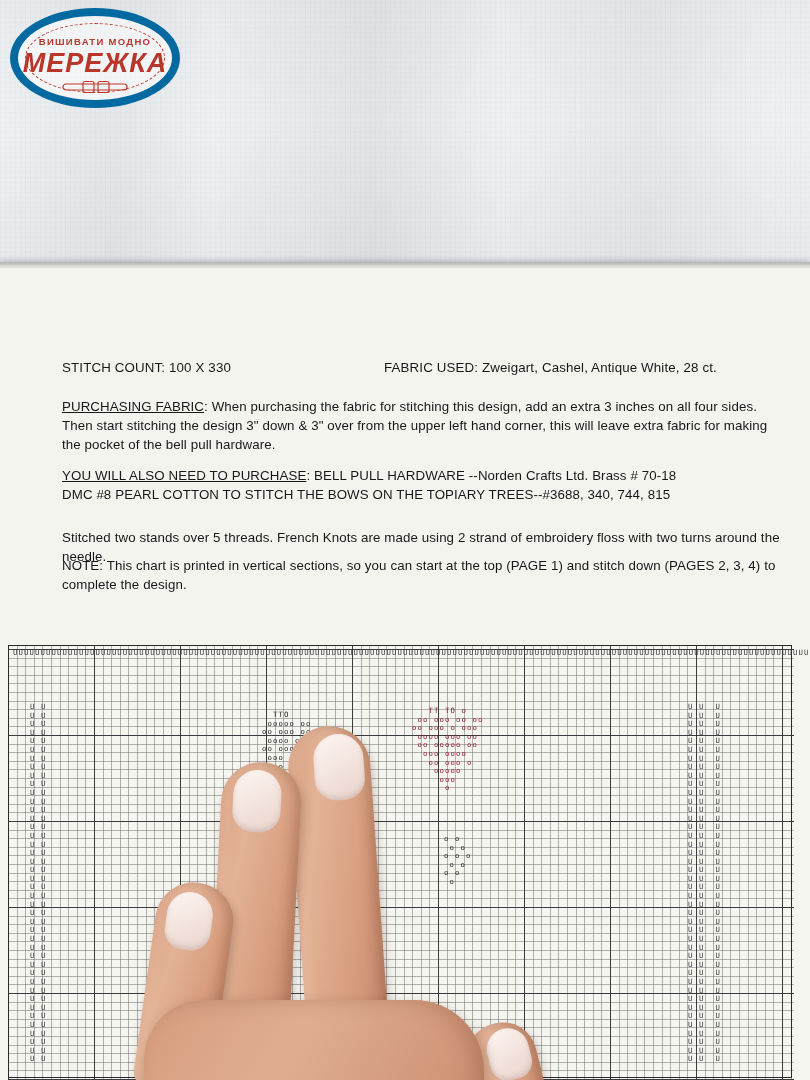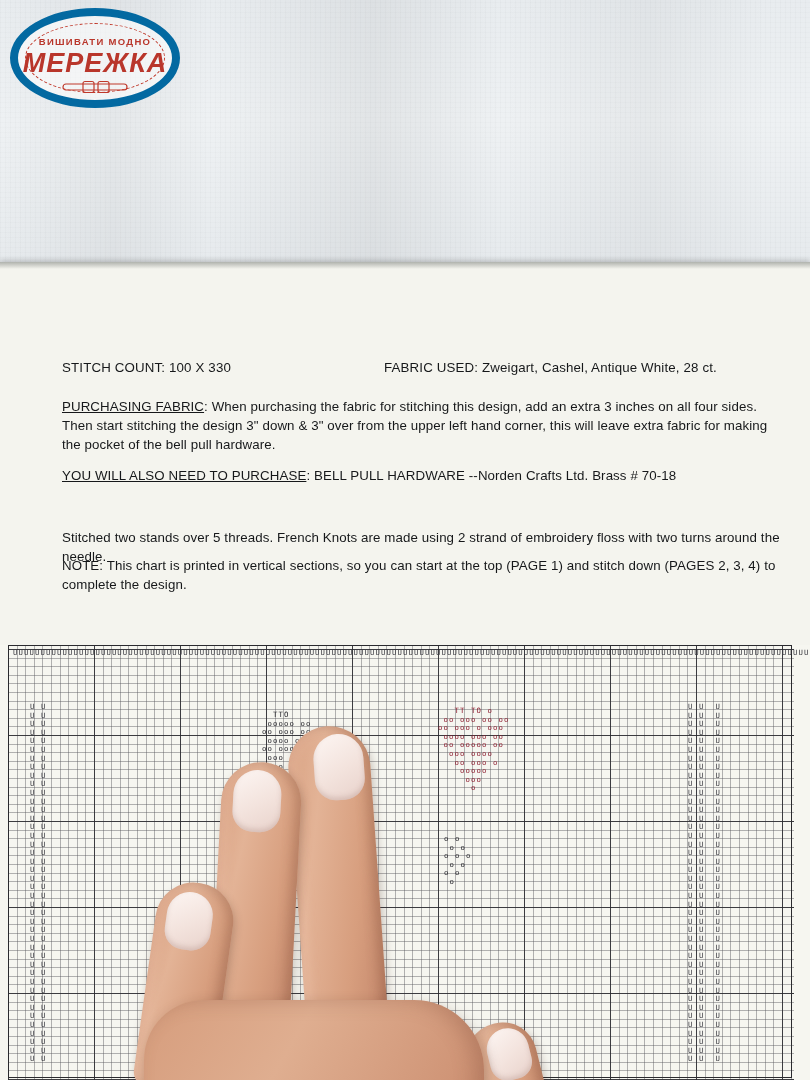--- a/index.html
+++ b/index.html
@@ -226,20 +226,21 @@
   <div class="line" style="left:62px; top:360px;">STITCH COUNT: 100 X 330</div>
 
   <div class="line" style="left:340px; top:360px;margin-left:44px;">FABRIC USED: Zweigart, Cashel, Antique White, 28 ct.</div>
 
   <div class="para" style="left:62px; top:397px;">
     <span class="u">PURCHASING FABRIC</span><span>: When purchasing the fabric for stitching this design, add an extra 3 inches on all four sides.  Then start stitching the design 3" down &amp; 3" over from the upper left hand corner, this will leave extra fabric for making the pocket of the bell pull hardware.</span>
   </div>
 
   <div class="para" style="left:62px; top:466px;">
     <span class="u">YOU WILL ALSO NEED TO PURCHASE</span><span>: BELL PULL HARDWARE --Norden Crafts Ltd. Brass # 70-18</span><br>
+    <span>DMC #8 PEARL COTTON TO STITCH THE BOWS ON THE TOPIARY TREES--#3688, 340, 744, 815</span>
   </div>
 
   <div class="para" style="left:62px; top:528px;">Stitched two stands over 5 threads.  French Knots are made using 2 strand of embroidery floss with two turns around the needle.</div>
 
   <div class="para" style="left:62px; top:556px;">NOTE: This chart is printed in vertical sections, so you can start at the top (PAGE 1) and stitch down (PAGES 2, 3, 4) to complete the design.</div>
 </div>
 
 <div class="chart">
   <div class="chart-grid"></div>
   <div class="chart-grid-bold"></div>
@@ -337,21 +338,21 @@
  ooooo oo
 oo ooo oo
  oooo ooo
 oo ooooo
  ooo oooo
   oo ooo
    ooooo
     ooo
      o</div>
 
-  <div class="sym-col red" style="left:412px; top:62px;padding-left:26px;">   TT TO o
+  <div class="sym-col red" style="left:412px; top:62px;">   TT TO o
  oo ooo oo oo
 oo ooo o ooo
  oooo ooo oo
  oo ooooo oo
   ooo oooo
    oo ooo o
     ooooo
      ooo
       o</div>
 

